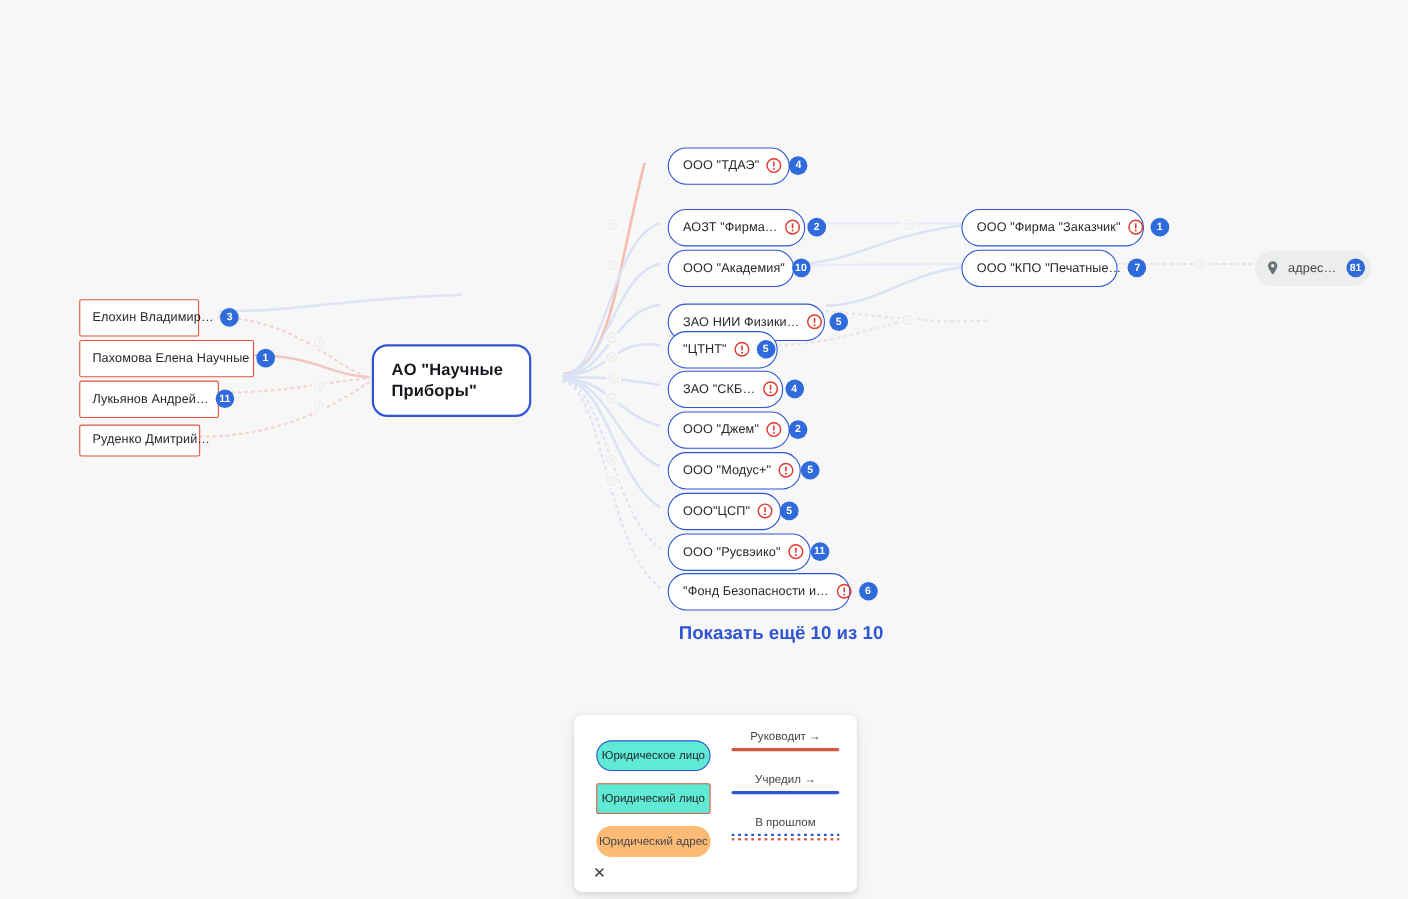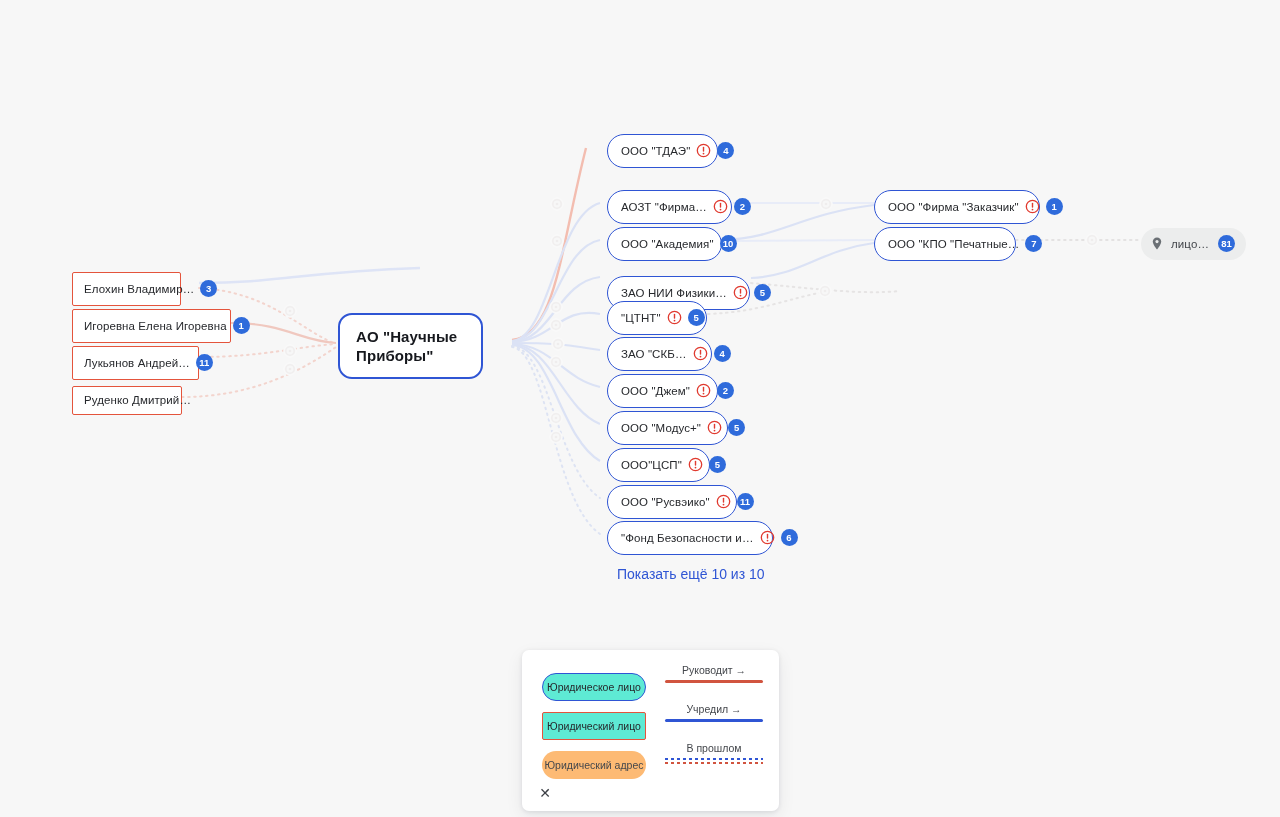--- a/index.html
+++ b/index.html
@@ -99,22 +99,22 @@
   .pin {
     display: inline-flex;
     width: 10px; height: 13px;
     flex: 0 0 10px;
   }
 
   
   #show-more {
     position: absolute;
     left: 617px; top: 566px;
-    font-size: 14px;
-    font-weight: normal;
+    font-size: 17px;
+    font-weight: bold;
     color: #2f55d4;
     cursor: pointer;
     z-index: 6;
     white-space: nowrap;
   }
 
   
   #legend {
     position: absolute;
     left: 522px; top: 650px;
@@ -261,21 +261,21 @@
   <div class="node hub" style="left:338px; top:313px; width:145px;">
     <span class="label">AO "Научные Приборы"</span>
   </div>
 
   <div id="persons-layer">
       <div class="node person" style="left: 72px; top: 272px; width: 109px;">
         <span class="label">Елохин Владимир…</span>
         <span class="badge">3</span>
       </div>
       <div class="node person" style="left: 72px; top: 309px; width: 159px;">
-        <span class="label">Игоревна Елена Игоревна</span>
+        <span class="label">Пахомова Елена Научные</span>
         <span class="badge">1</span>
       </div>
       <div class="node person" style="left: 72px; top: 346px; width: 127px;">
         <span class="label">Лукьянов Андрей…</span>
         <span class="badge">11</span>
       </div>
       <div class="node person" style="left: 72px; top: 386px; width: 110px;">
         <span class="label">Руденко Дмитрий…</span>
       </div>
     </div>
@@ -416,21 +416,21 @@
     </div>
 
   <div id="addresses-layer">
       <div class="node address" style="left: 1141px; top: 228px; width: 105px;">
         <span class="pin">
           <svg viewBox="0 0 10 13" width="10" height="13">
             <path d="M5 0.4C2.6 0.4 0.8 2.2 0.8 4.6 0.8 7.7 5 12.6 5 12.6S9.2 7.7 9.2 4.6C9.2 2.2 7.4 0.4 5 0.4Z" fill="#6b7075"></path>
             <circle cx="5" cy="4.6" r="1.55" fill="#eceded"></circle>
           </svg>
         </span>
-        <span class="label">лицо…</span>
+        <span class="label">адрес…</span>
         <span class="badge">81</span>
       </div>
     </div>
 
   <div id="show-more">Показать ещё 10 из 10</div>
 
   <div id="legend">
     <div class="lg-rows" id="legend-rows">
         <div class="lg-row" style="left: 20px; top: 23px;">
           <div class="lg-chip legal">

